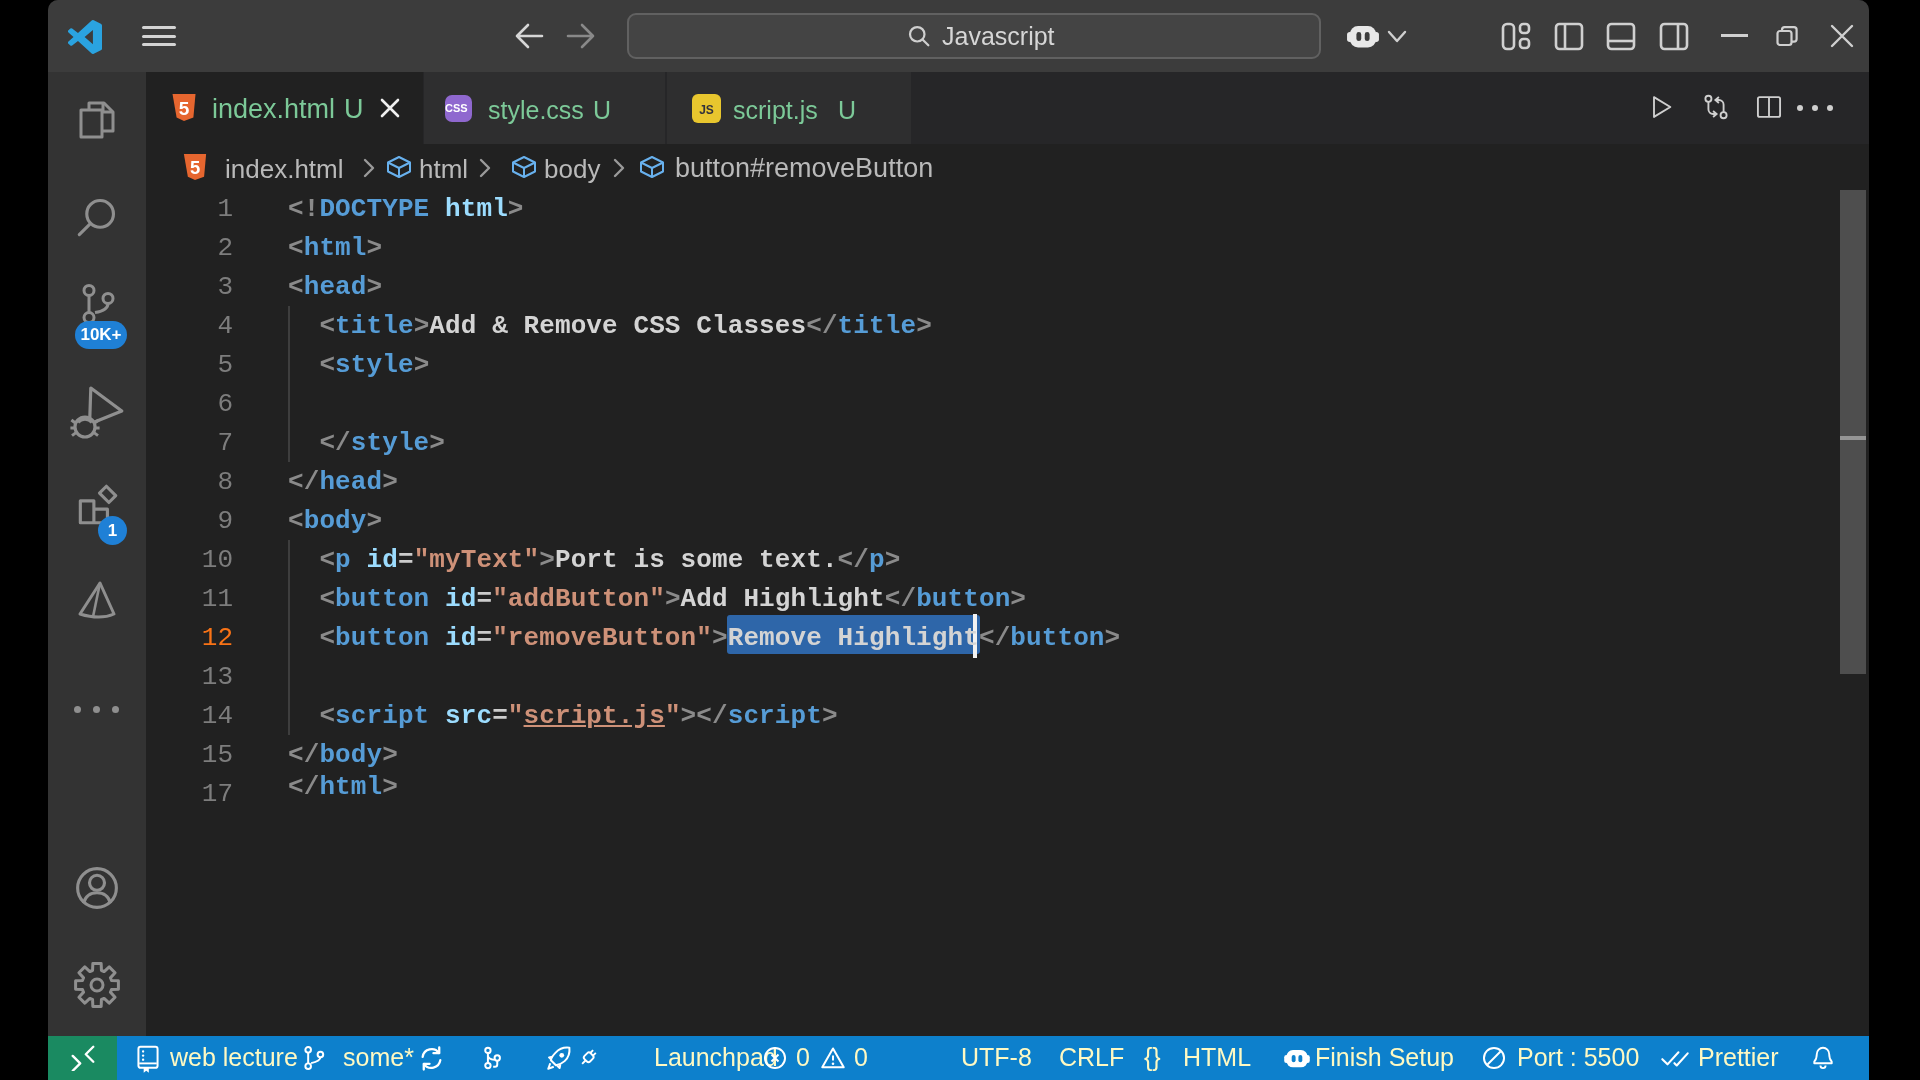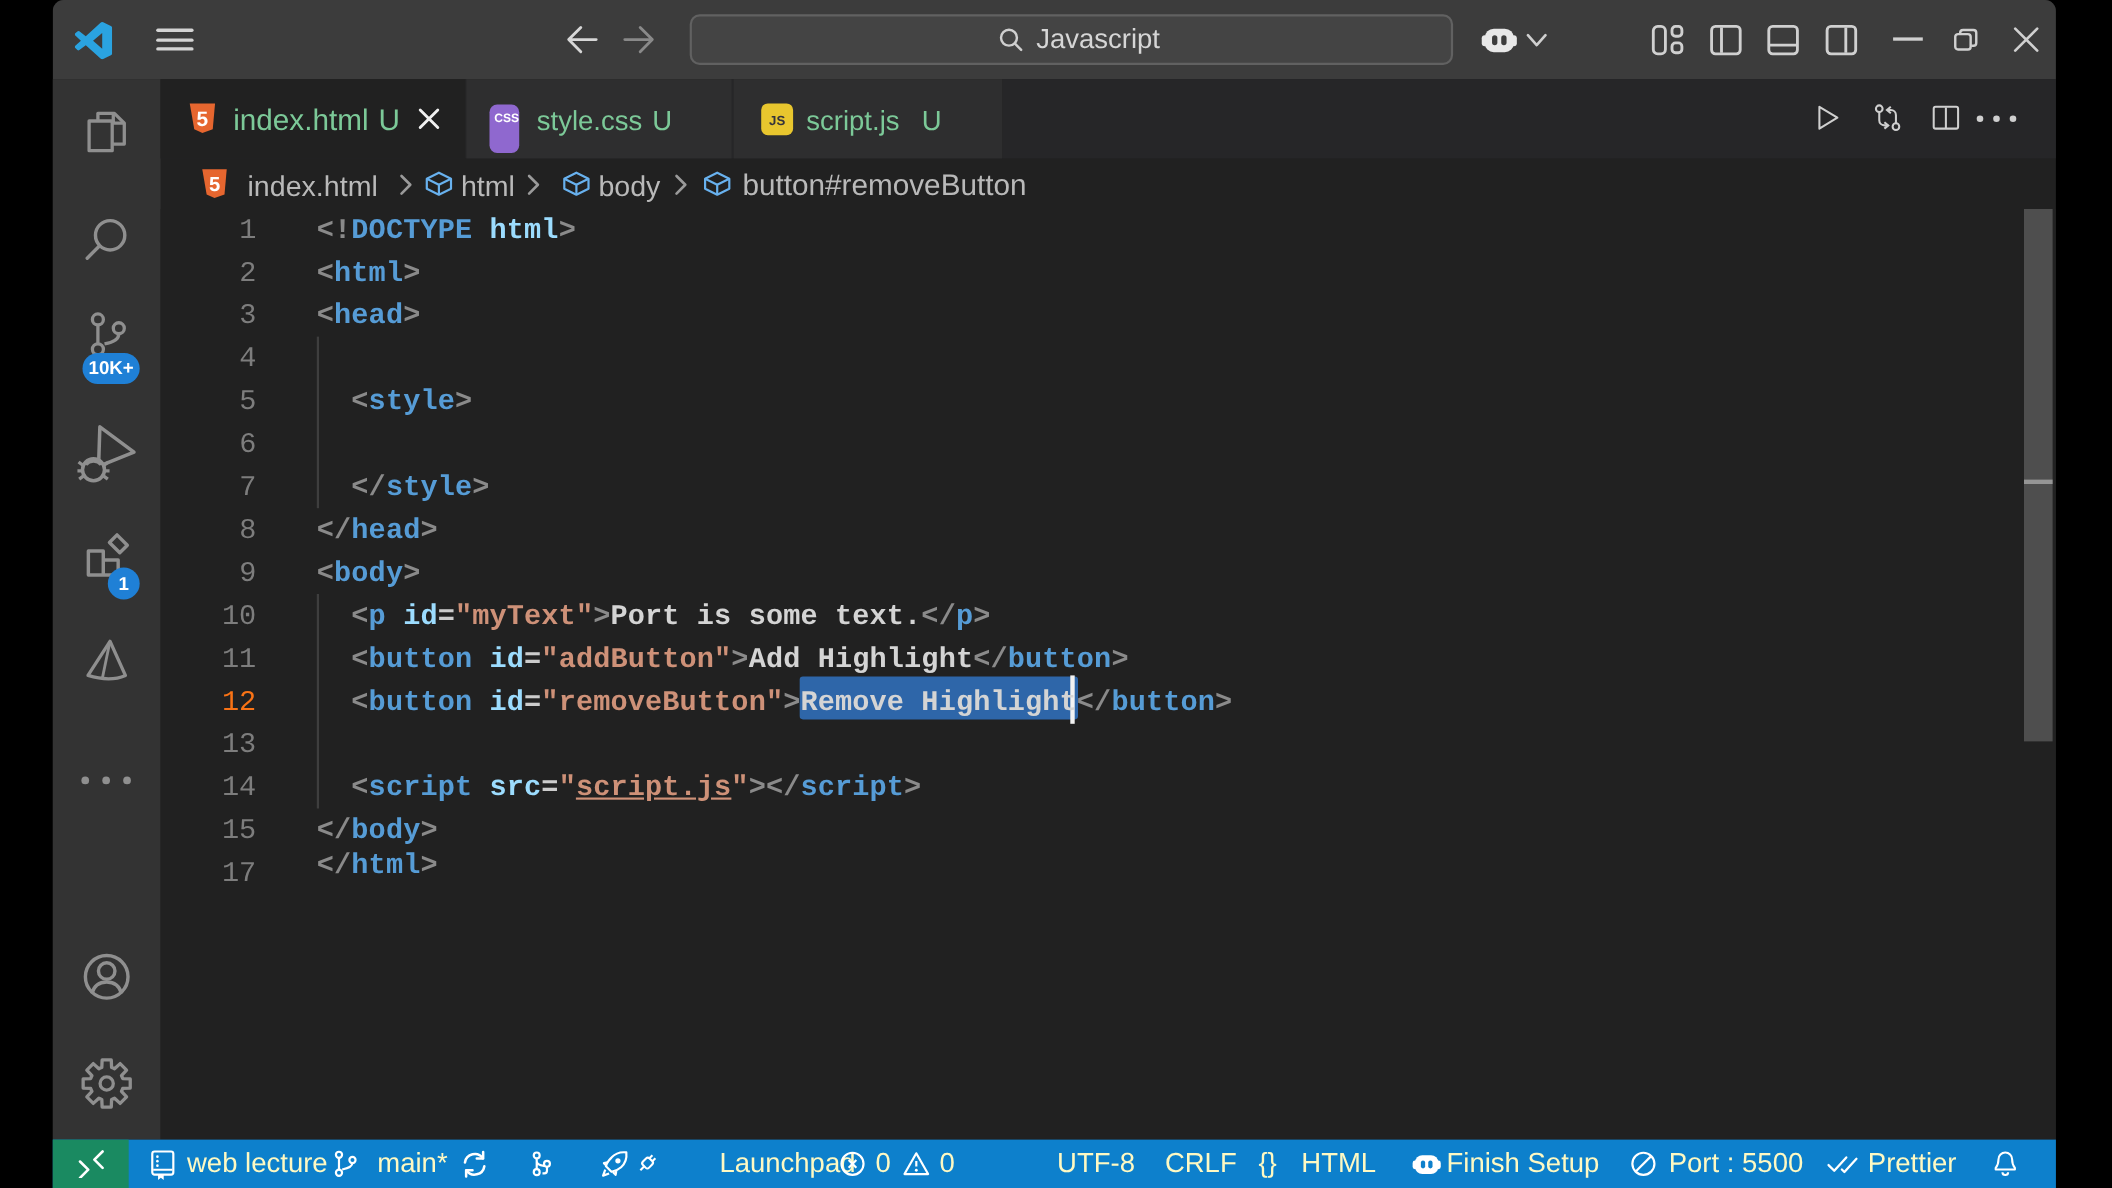--- a/index.html
+++ b/index.html
@@ -151,22 +151,22 @@
   <svg class="ic" style="left:171px;top:93px;" width="26" height="30" viewBox="0 0 26 30">
     <path d="M1.5 1h23l-2.1 23.6L13 28 5.6 24.6z" fill="#e6662f"></path>
     <text x="13" y="21.5" font-family="Liberation Sans, sans-serif" font-size="19" font-weight="bold" fill="#fff" text-anchor="middle">5</text>
   </svg>
   <div class="abs" style="left:212px;top:94px;font-size:27px;color:#7cc998;">index.html</div>
   <div class="abs" style="left:344px;top:94px;font-size:27px;color:#7cc998;">U</div>
   <svg class="ic" style="left:379px;top:97px;" width="22" height="22" viewBox="0 0 22 22">
     <path d="M3 3l16 16M19 3 3 19" stroke="#f0f0f0" stroke-width="2.6" stroke-linecap="round"></path>
   </svg>
 
-  <div class="abs" style="left:445px;top:95px;width:27px;height:44px;border-radius:7px;background:#8f68cf;
-      color:#fff;font-weight:bold;font-size:11px;text-align:right;line-height:27px;letter-spacing:0;">CSS</div>
+  <div class="abs" style="left:445px;top:95px;width:27px;height:27px;border-radius:7px;background:#8f68cf;
+      color:#fff;font-weight:bold;font-size:11px;text-align:left;line-height:27px;letter-spacing:0;">CSS</div>
   <div class="abs" style="left:488px;top:96px;font-size:25px;color:#7cc998;">style.css</div>
   <div class="abs" style="left:593px;top:96px;font-size:25px;color:#7cc998;">U</div>
 
   <div class="abs" style="left:692px;top:94px;width:29px;height:29px;border-radius:6px;background:#e8c62e;
       color:#33333b;font-weight:bold;font-size:12px;text-align:center;line-height:32px;">JS</div>
   <div class="abs" style="left:733px;top:96px;font-size:25px;color:#7cc998;">script.js</div>
   <div class="abs" style="left:838px;top:96px;font-size:25px;color:#7cc998;">U</div>
 
   <svg class="ic" style="left:1647px;top:93px;" width="28" height="28" viewBox="0 0 24 24">
     <path d="M6 3.5 20 12 6 20.5z" stroke="#cfcfcf" stroke-width="1.6" fill="none" stroke-linejoin="round"></path>
@@ -249,20 +249,21 @@
   <div class="g" style="top:351px">10</div>
   <div class="g" style="top:390px">11</div>
   <div class="g" style="top:429px;color:#f97316">12</div>
   <div class="g" style="top:468px">13</div>
   <div class="g" style="top:507px">14</div>
   <div class="g" style="top:546px">15</div>
   <div class="g" style="top:585px">17</div>
   <div class="L" style="top:0px"><span class="p">&lt;!</span><span class="t">DOCTYPE</span><span class="w"> </span><span class="a">html</span><span class="p">&gt;</span></div>
   <div class="L" style="top:39px"><span class="p">&lt;</span><span class="t">html</span><span class="p">&gt;</span></div>
   <div class="L" style="top:78px"><span class="p">&lt;</span><span class="t">head</span><span class="p">&gt;</span></div>
+  <div class="L" style="top:117px"><span class="w">  </span><span class="p">&lt;</span><span class="t">title</span><span class="p">&gt;</span><span class="w">Add &amp; Remove CSS Classes</span><span class="p">&lt;/</span><span class="t">title</span><span class="p">&gt;</span></div>
   <div class="L" style="top:156px"><span class="w">  </span><span class="p">&lt;</span><span class="t">style</span><span class="p">&gt;</span></div>
   <div class="L" style="top:234px"><span class="w">  </span><span class="p">&lt;/</span><span class="t">style</span><span class="p">&gt;</span></div>
   <div class="L" style="top:273px"><span class="p">&lt;/</span><span class="t">head</span><span class="p">&gt;</span></div>
   <div class="L" style="top:312px"><span class="p">&lt;</span><span class="t">body</span><span class="p">&gt;</span></div>
   <div class="L" style="top:351px"><span class="w">  </span><span class="p">&lt;</span><span class="t">p</span><span class="w"> </span><span class="a">id</span><span class="q">=</span><span class="s">"myText"</span><span class="p">&gt;</span><span class="w">Port is some text.</span><span class="p">&lt;/</span><span class="t">p</span><span class="p">&gt;</span></div>
   <div class="L" style="top:390px"><span class="w">  </span><span class="p">&lt;</span><span class="t">button</span><span class="w"> </span><span class="a">id</span><span class="q">=</span><span class="s">"addButton"</span><span class="p">&gt;</span><span class="w">Add Highlight</span><span class="p">&lt;/</span><span class="t">button</span><span class="p">&gt;</span></div>
   <div class="L" style="top:429px"><span class="w">  </span><span class="p">&lt;</span><span class="t">button</span><span class="w"> </span><span class="a">id</span><span class="q">=</span><span class="s">"removeButton"</span><span class="p">&gt;</span><span class="w">Remove Highlight</span><span class="p">&lt;/</span><span class="t">button</span><span class="p">&gt;</span></div>
   <div class="L" style="top:507px"><span class="w">  </span><span class="p">&lt;</span><span class="t">script</span><span class="w"> </span><span class="a">src</span><span class="q">=</span><span class="s">"<span style="text-decoration:underline">script.js</span>"</span><span class="p">&gt;&lt;/</span><span class="t">script</span><span class="p">&gt;</span></div>
   <div class="L" style="top:546px"><span class="p">&lt;/</span><span class="t">body</span><span class="p">&gt;</span></div>
   <div class="L" style="top:578px"><span class="p">&lt;/</span><span class="t">html</span><span class="p">&gt;</span></div>
@@ -289,21 +290,21 @@
   </svg>
   <div class="st" style="left:122px;">web lecture</div>
   <svg class="si" style="left:252px;top:8px;" width="28" height="28" viewBox="0 0 24 24">
     <g stroke="#fff" stroke-width="1.7" fill="none">
       <circle cx="7" cy="5" r="2.4"></circle>
         <circle cx="7" cy="19" r="2.4"></circle>
         <circle cx="17.5" cy="9" r="2.4"></circle>
       <path d="M7 7.4v9.2M17.5 11.4c0 3.2-4.5 4.3-8 5"></path>
     </g>
   </svg>
-  <div class="st" style="left:295px;">main*</div>
+  <div class="st" style="left:295px;">some*</div>
   <svg class="si" style="left:369px;top:8px;" width="29" height="29" viewBox="0 0 24 24">
     <path d="M4.7 10.6a7.5 7.5 0 0 1 13.5-3.2" stroke="#fff" stroke-width="1.9" fill="none" stroke-linecap="round"></path>
     <path d="M19.3 13.4a7.5 7.5 0 0 1-13.5 3.2" stroke="#fff" stroke-width="1.9" fill="none" stroke-linecap="round"></path>
     <path d="M18.4 2.8v4.8h-4.8" stroke="#fff" stroke-width="1.9" fill="none" stroke-linecap="round" stroke-linejoin="round"></path>
     <path d="M5.6 21.2v-4.8h4.8" stroke="#fff" stroke-width="1.9" fill="none" stroke-linecap="round" stroke-linejoin="round"></path>
   </svg>
   <svg class="si" style="left:430px;top:8px;" width="28" height="28" viewBox="0 0 24 24">
     <g stroke="#fff" stroke-width="1.7" fill="none">
       <circle cx="8.5" cy="5.5" r="2.3"></circle>
         <circle cx="8.5" cy="18.5" r="2.3"></circle>

